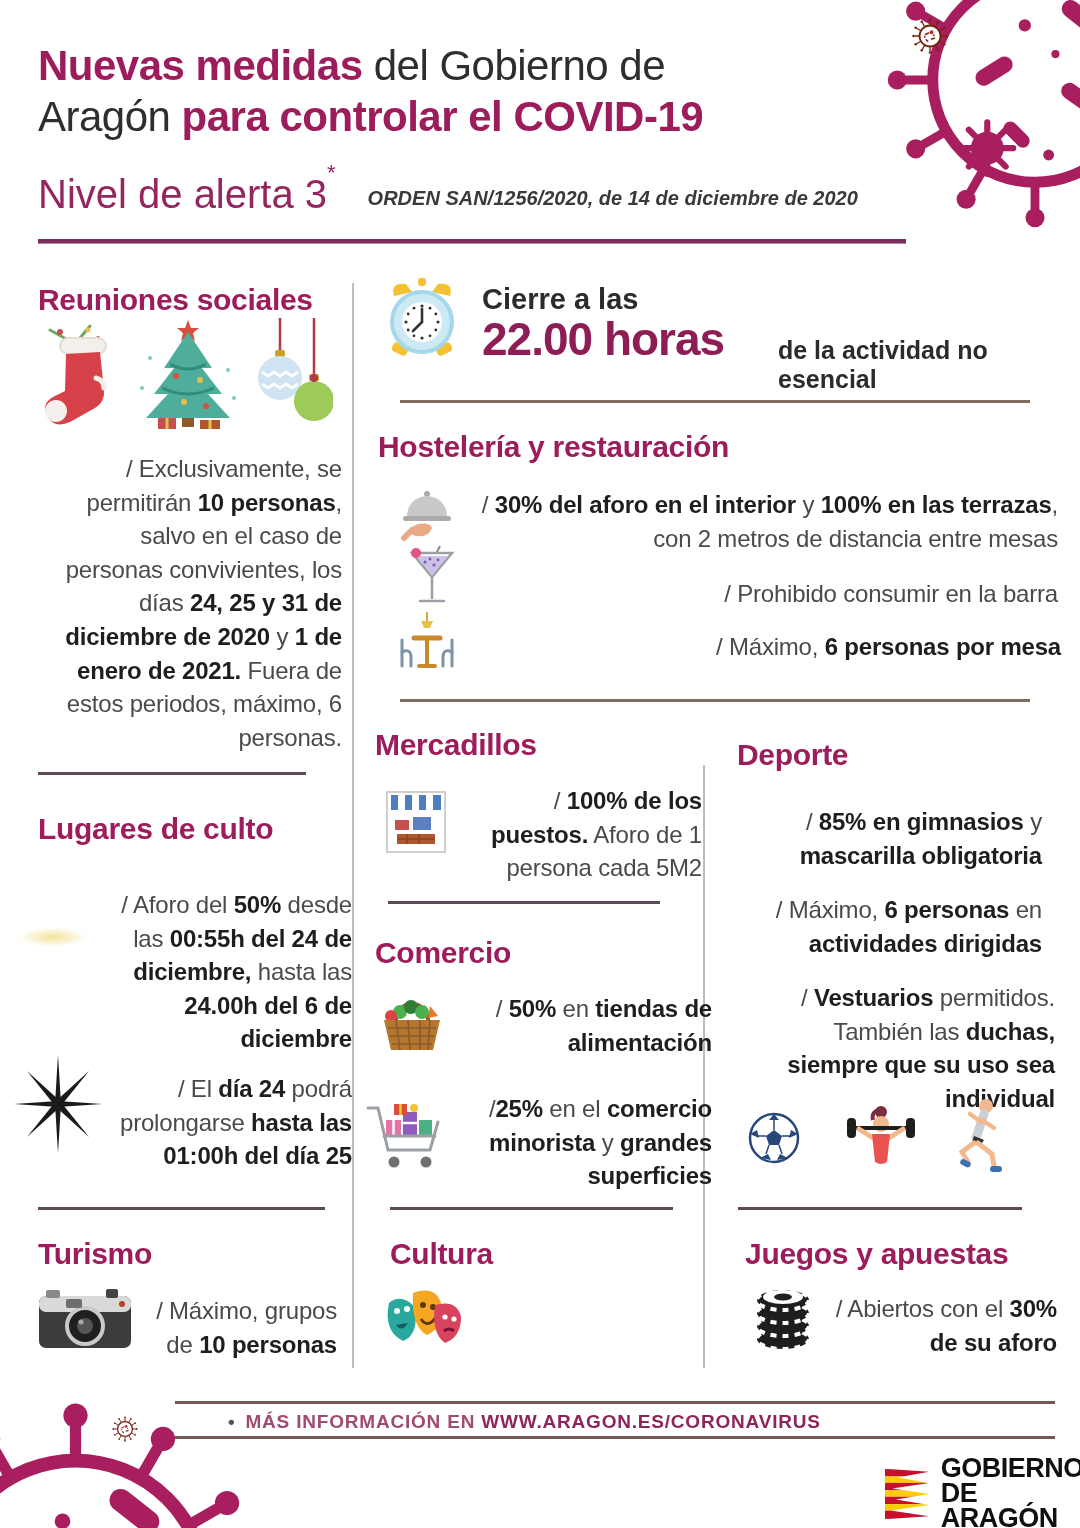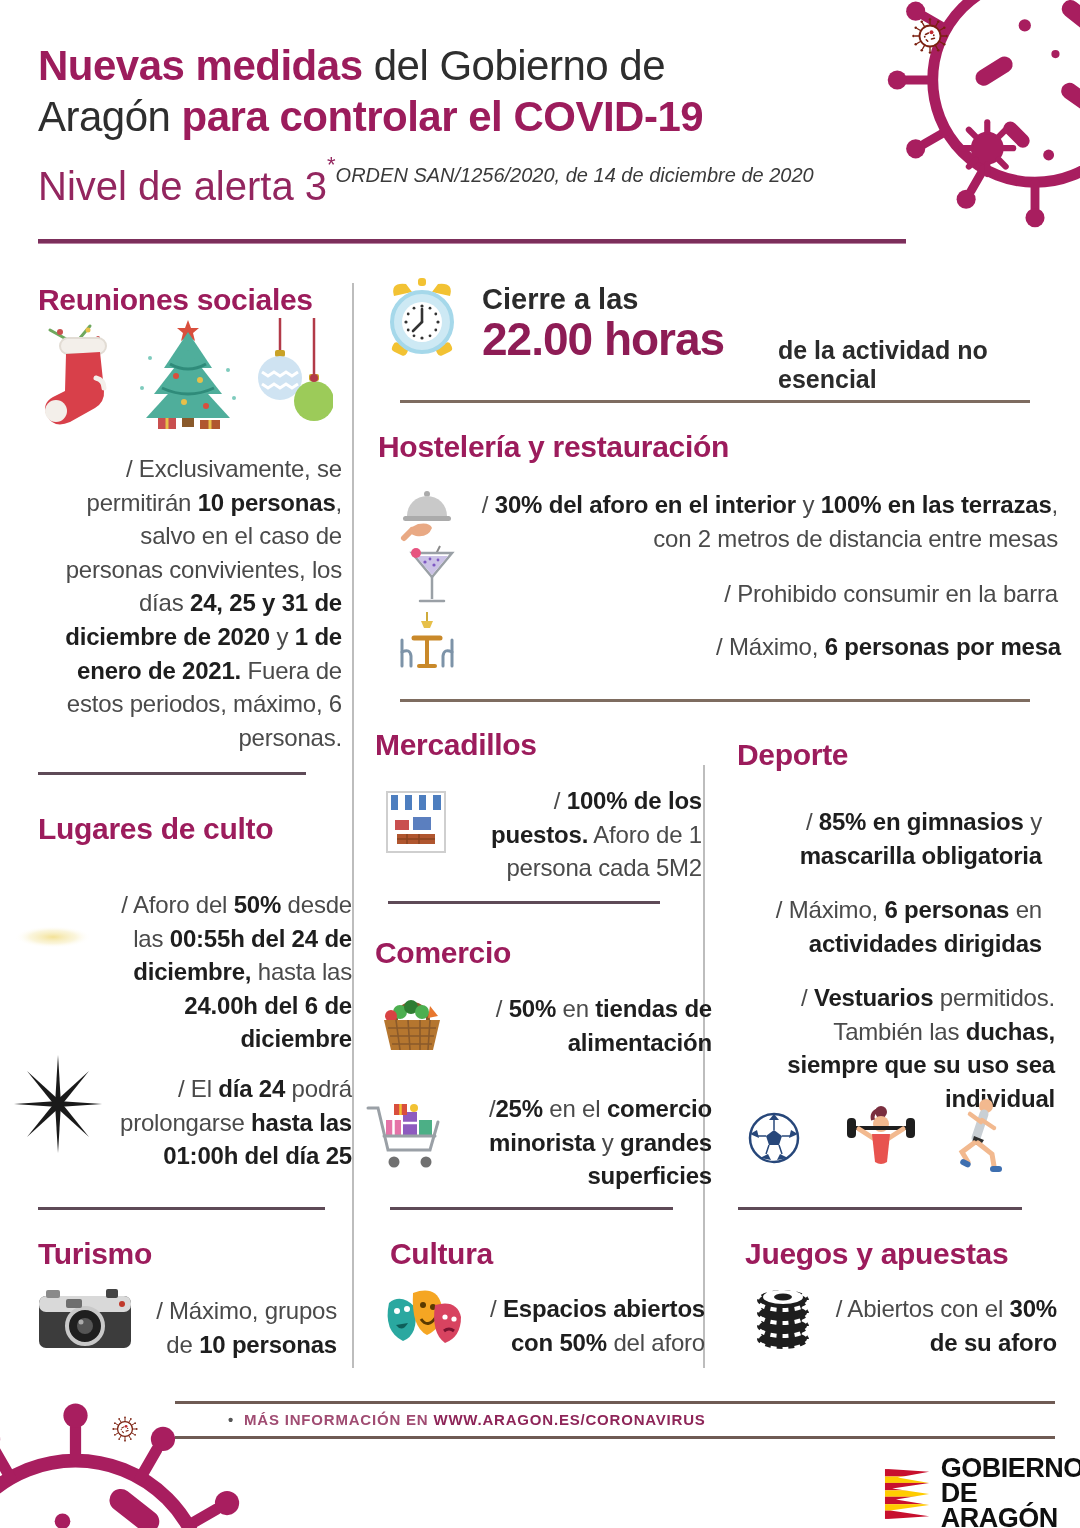--- a/index.html
+++ b/index.html
@@ -13,32 +13,32 @@
     position:relative;width:1080px;height:1528px;margin:0 auto;
     background:#ffffff;overflow:hidden;
     font-family:"Liberation Sans", sans-serif;
   }
   .abs{position:absolute;}
   .h-title{font-size:42px;line-height:1.22;letter-spacing:-0.5px;}
   .h-title span{color:#2E2E2E;font-weight:400;}
   .h-title b{color:var(--accent);font-weight:800;}
   .alert{font-size:40px;color:#93265F;font-weight:400;}
   .alert sup{font-size:22px;top:-14px;position:relative;}
-  .order{font-size:20px;font-style:italic;color:#3A3A3A;font-weight:400;}
+  .order{font-size:20px;font-style:italic;color:#3A3A3A;font-weight:700;}
   .sec-title{font-size:30px;font-weight:800;color:var(--accent);letter-spacing:-0.3px;}
   .body-text{font-size:24px;color:var(--ink);line-height:1.4;letter-spacing:-0.2px;text-align:right;}
   .body-text b,.body-text .b{color:var(--ink-bold);font-weight:800;}
   .hr{position:absolute;height:3px;background:#5E4A57;}
   .hr-gray{background:#7E6C60;}
   .hr-header{background:#7C2F5B;height:4px;box-shadow:0 1px 0 #b984a4;}
   .vdiv{position:absolute;width:2px;background:#BDBDBD;}
   .closure-lead{font-size:29px;font-weight:800;color:#2B2B2B;}
   .closure-time{font-size:46px;font-weight:800;color:#8E1C55;letter-spacing:-1px;}
   .closure-tail{font-size:25px;font-weight:800;color:#2B2B2B;}
-  .footer-info{font-size:15px;letter-spacing:0.8px;color:#A04C72;font-weight:600;}
+  .footer-info{font-size:19px;letter-spacing:0.8px;color:#A04C72;font-weight:600;}
   .footer-info b{color:#8E2558;font-weight:800;}
   .logo-text{font-size:27px;line-height:25px;font-weight:800;color:#101010;letter-spacing:-0.5px;}
   svg{display:block;}
 </style>
 </head>
 <body>
 
 <div class="page">
 
   <svg width="0" height="0" style="position:absolute" aria-hidden="true">
@@ -147,21 +147,21 @@
       <use href="#virusBig"></use>
     </svg>
   <svg class="abs" style="left:108px;top:1412px" width="34" height="34">
       <use href="#virusSmall"></use>
     </svg>
 
   <div class="abs h-title" style="left:38px;top:40px;width:840px">
     <div><b>Nuevas medidas</b><span> del Gobierno de</span></div>
     <div><span>Aragón </span><b>para controlar el COVID-19</b></div>
   </div>
-  <div class="abs" style="left:38px;top:164px;display:flex;">
+  <div class="abs" style="left:38px;top:172px;display:flex;align-items:flex-end;gap:32px">
     <div class="alert"><span>Nivel de alerta 3</span><sup>*</sup></div>
     <div class="order" style="padding-bottom:7px">ORDEN SAN/1256/2020, de 14 de diciembre de 2020</div>
   </div>
   <div class="hr hr-header" style="left:38px;top:239px;width:868px"></div>
 
   <div class="vdiv" style="left:352px;top:283px;height:1085px"></div>
   <div class="vdiv" style="left:703px;top:765px;height:603px"></div>
 
   <div class="abs sec-title" style="left:38px;top:283px">Reuniones sociales</div>
 
@@ -448,21 +448,20 @@
     <path d="M13,42 Q19,50 25,40" fill="#0E5F5A"></path>
     <path d="M30,10 Q52,2 58,20 Q62,44 44,52 Q28,44 30,10 Z" fill="#F5A623"></path>
     <circle cx="40" cy="22" r="3" fill="#5A3A00"></circle>
       <circle cx="50" cy="24" r="3" fill="#5A3A00"></circle>
     <path d="M38,36 Q45,46 53,34" fill="none" stroke="#5A3A00" stroke-width="3"></path>
     <path d="M52,22 Q74,16 78,34 Q78,54 62,60 Q48,50 52,22 Z" fill="#D84360"></path>
     <circle cx="62" cy="34" r="2.6" fill="#FFFFFF"></circle>
       <circle cx="71" cy="36" r="2.6" fill="#FFFFFF"></circle>
     <path d="M61,48 Q66,44 71,48" fill="none" stroke="#7A1230" stroke-width="3"></path>
   </svg>
-  <div class="abs body-text" style="left:470px;top:1292px;width:235px"><span>/ </span><b>Espacios abiertos con 50%</b><span> del aforo</span></div>
 
   <div class="abs sec-title" style="left:745px;top:1237px">Juegos y apuestas</div>
   <svg class="abs" style="left:752px;top:1283px" width="62" height="70" viewBox="0 0 62 70">
     <g>
       <ellipse cx="31" cy="56" rx="26" ry="10" fill="#1E1E1E" stroke="#FFFFFF" stroke-width="4" stroke-dasharray="6 6"></ellipse>
       <ellipse cx="31" cy="43" rx="26" ry="10" fill="#1E1E1E" stroke="#FFFFFF" stroke-width="4" stroke-dasharray="6 6"></ellipse>
       <ellipse cx="31" cy="30" rx="26" ry="10" fill="#1E1E1E" stroke="#FFFFFF" stroke-width="4" stroke-dasharray="6 6"></ellipse>
       <ellipse cx="31" cy="17" rx="26" ry="10" fill="#1E1E1E" stroke="#FFFFFF" stroke-width="4" stroke-dasharray="6 6"></ellipse>
       <ellipse cx="31" cy="14" rx="20" ry="7" fill="#FFFFFF"></ellipse>
       <ellipse cx="31" cy="14" rx="9" ry="3.5" fill="#1E1E1E"></ellipse>

